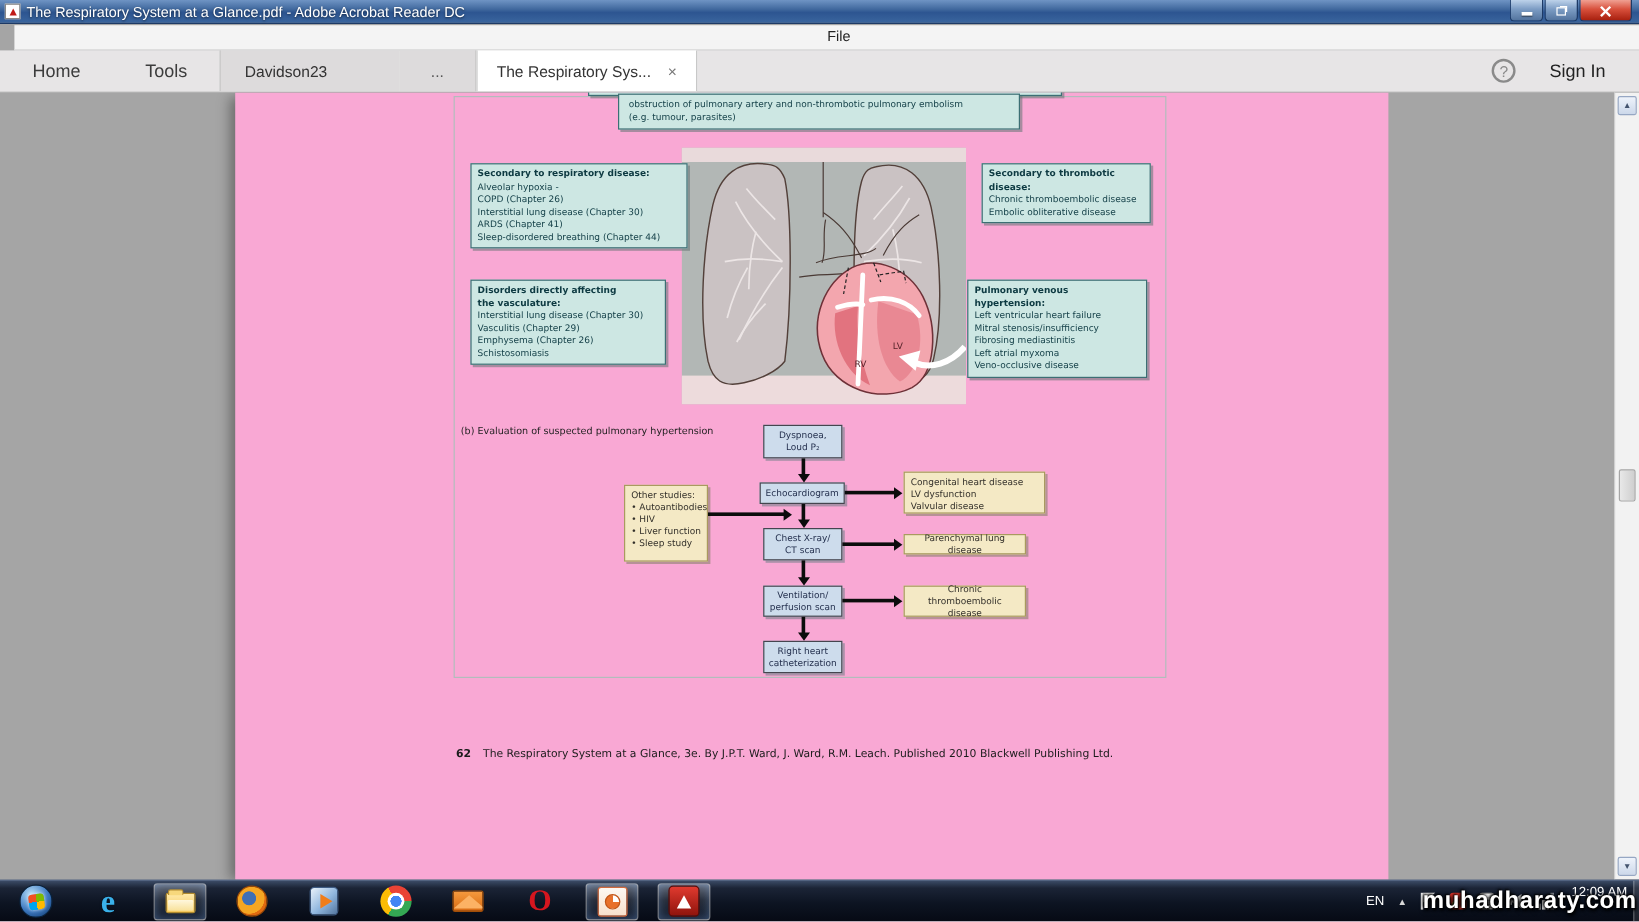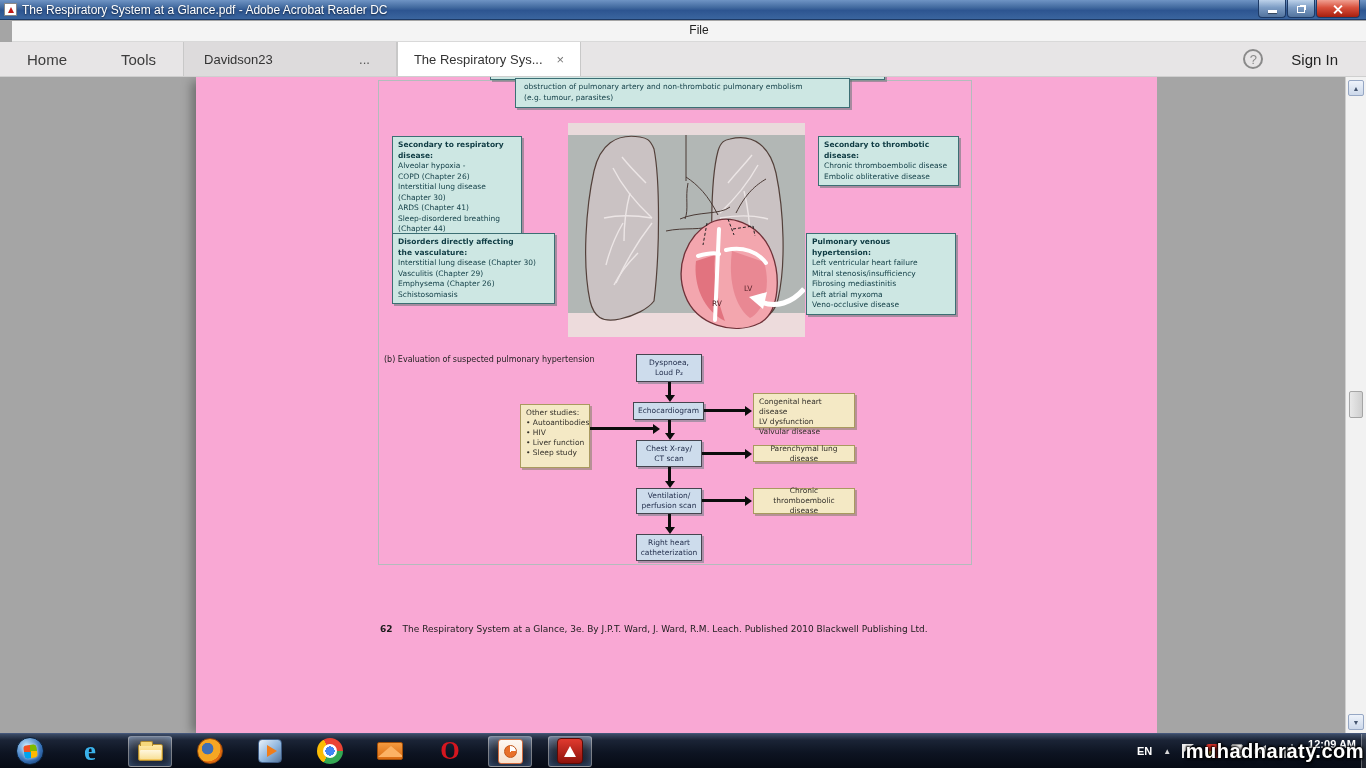--- a/index.html
+++ b/index.html
@@ -86,21 +86,21 @@
   .chrome { position:relative; width:26px; height:26px; border-radius:50%; background:conic-gradient(from -30deg, #ea4335 0 120deg, #34a853 0 240deg, #fbbc05 0); }
   .chrome::after { content:""; position:absolute; inset:6px; border-radius:50%; background:radial-gradient(circle,#4285f4 0 46%, #fff 48%); }
   .mail { position:relative; width:26px; height:18px; background:linear-gradient(#f59a3e,#d96b12); border:1px solid #a14e08; border-radius:2px; overflow:hidden; }
   .mail::before { content:""; position:absolute; top:-10px; left:0; border:13px solid transparent; border-bottom:11px solid #fcb264; }
   .opera-o { font-size:25px; font-weight:bold; color:#d6161f; font-family:"Liberation Serif", serif; }
   .ppt { width:25px; height:25px; background:linear-gradient(#fdf8f2,#f7e0cc); border:1px solid #cf6a3e; border-radius:3px; display:flex; align-items:center; justify-content:center; }
   .ppt i { display:block; width:13px; height:13px; border-radius:50%; border:1px solid #c05518; background:conic-gradient(#fff 0 90deg, #e8702a 0); }
   .acro { width:26px; height:26px; background:linear-gradient(#e03a2f,#8f130c); border:1px solid #5c0a06; border-radius:4px; display:flex; align-items:center; justify-content:center; }
   .acro i { display:block; width:0; height:0; border-left:6px solid transparent; border-right:6px solid transparent; border-bottom:11px solid #fff; }
 
-  .tray { position:absolute; right:6px; top:0; height:100%; display:flex; align-items:center; gap:11px;font-weight:bold; }
+  .tray { position:absolute; right:6px; top:0; height:100%; display:flex; align-items:center; gap:11px; }
   .tray-lang { color:#fff; font-size:11px; }
   .tray-expand { color:#d8d8d8; font-size:8px; }
   .flag-ico { position:relative; width:13px; height:14px; }
   .flag-ico::before { content:""; position:absolute; left:0; top:0; width:2px; height:14px; background:#ececec; }
   .flag-ico::after { content:""; position:absolute; left:2px; top:0; width:0; height:0; border-top:8px solid #f2f2f2; border-right:10px solid transparent; }
   .avira { position:relative; width:14px; height:14px; border-radius:3px; background:#d8332a; }
   .avira::after { content:""; position:absolute; left:2px; bottom:2px; width:5px; height:5px; border-radius:50%; background:#f7d94c; }
   .clip { width:12px; height:14px; background:#ececec; border:1px solid #9a9a9a; border-radius:2px; background-image:repeating-linear-gradient(#ececec 0 2px, #9a9a9a 2px 3px); background-size:8px 100%; background-position:2px 3px; background-repeat:no-repeat; }
   .spk { position:relative; width:15px; height:13px; }
   .spk::before { content:""; position:absolute; left:0; top:4px; width:4px; height:5px; background:#e6e6e6; }
@@ -225,21 +225,21 @@
             <path d="M160,96 L166,112"></path>
           <path d="M165,106 L185,103 L187,113"></path>
         </g>
         <text x="176" y="168" font-size="7.5" fill="#58242b" font-family="DejaVu Sans, sans-serif">LV</text>
         <text x="144" y="183" font-size="7.5" fill="#58242b" font-family="DejaVu Sans, sans-serif">RV</text>
 
         <path d="M236,166 C224,180 208,185 193,179" stroke="#fff" stroke-width="5" fill="none"></path>
         <polygon points="181,174 199,169 195,186" fill="#fff"></polygon>
       </svg>
 
-      <div class="tbox" style="left:196px; top:59px; width:130px;">
+      <div class="tbox" style="left:196px; top:59px; width:181px;">
         <div><b>Secondary to respiratory disease:</b></div>
         <div>Alveolar hypoxia -</div>
         <div>COPD (Chapter 26)</div>
         <div>Interstitial lung disease (Chapter 30)</div>
         <div>ARDS (Chapter 41)</div>
         <div>Sleep-disordered breathing (Chapter 44)</div>
       </div>
       <div class="tbox" style="left:196px; top:156px; width:163px;">
         <div><b>Disorders directly affecting</b></div>
         <div><b>the vasculature:</b></div>
@@ -285,21 +285,21 @@
       </div>
 
       <div class="ybox" style="left:324px; top:327px; width:70px; height:64px;">
         <div>Other studies:</div>
         <div class="bullet-line">• Autoantibodies</div>
         <div class="bullet-line">• HIV</div>
         <div class="bullet-line">• Liver function</div>
         <div class="bullet-line">• Sleep study</div>
       </div>
 
-      <div class="ybox" style="left:557px; top:316px; width:102px; height:35px;">
+      <div class="ybox" style="left:557px; top:316px; width:118px; height:35px;">
         <div>Congenital heart disease</div>
         <div>LV dysfunction</div>
         <div>Valvular disease</div>
       </div>
       <div class="ybox center" style="left:557px; top:368px; width:102px; height:17px;">
         <div>Parenchymal lung disease</div>
       </div>
       <div class="ybox center" style="left:557px; top:411px; width:102px; height:26px;">
         <div>Chronic thromboembolic disease</div>
       </div>

